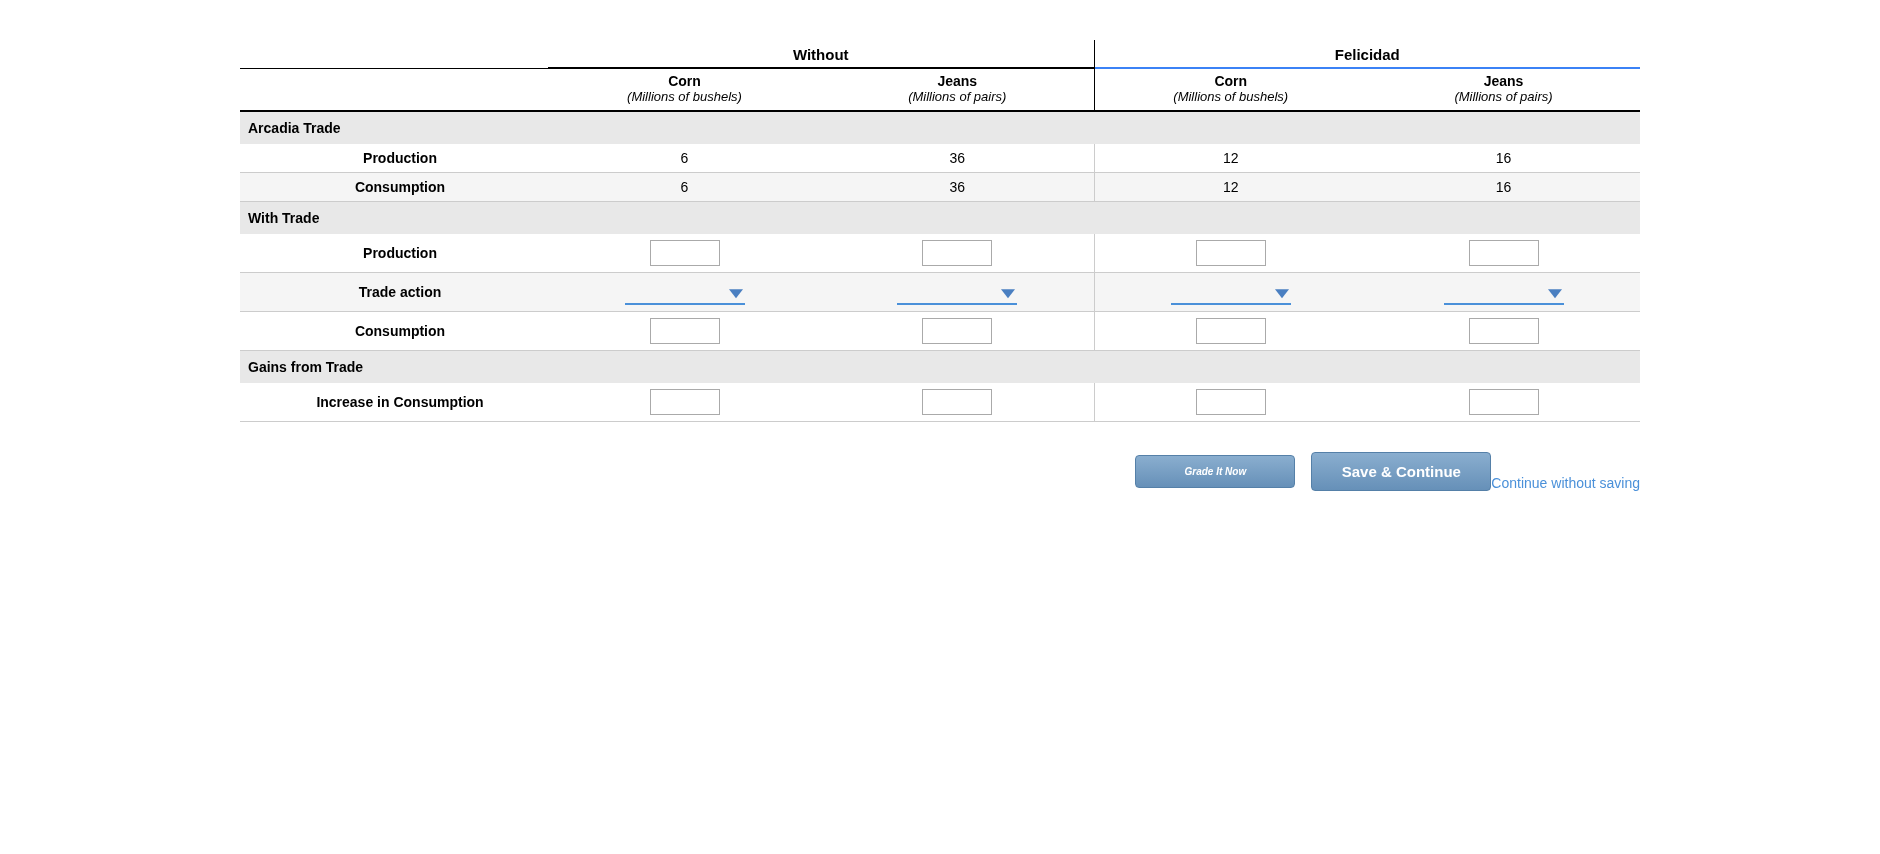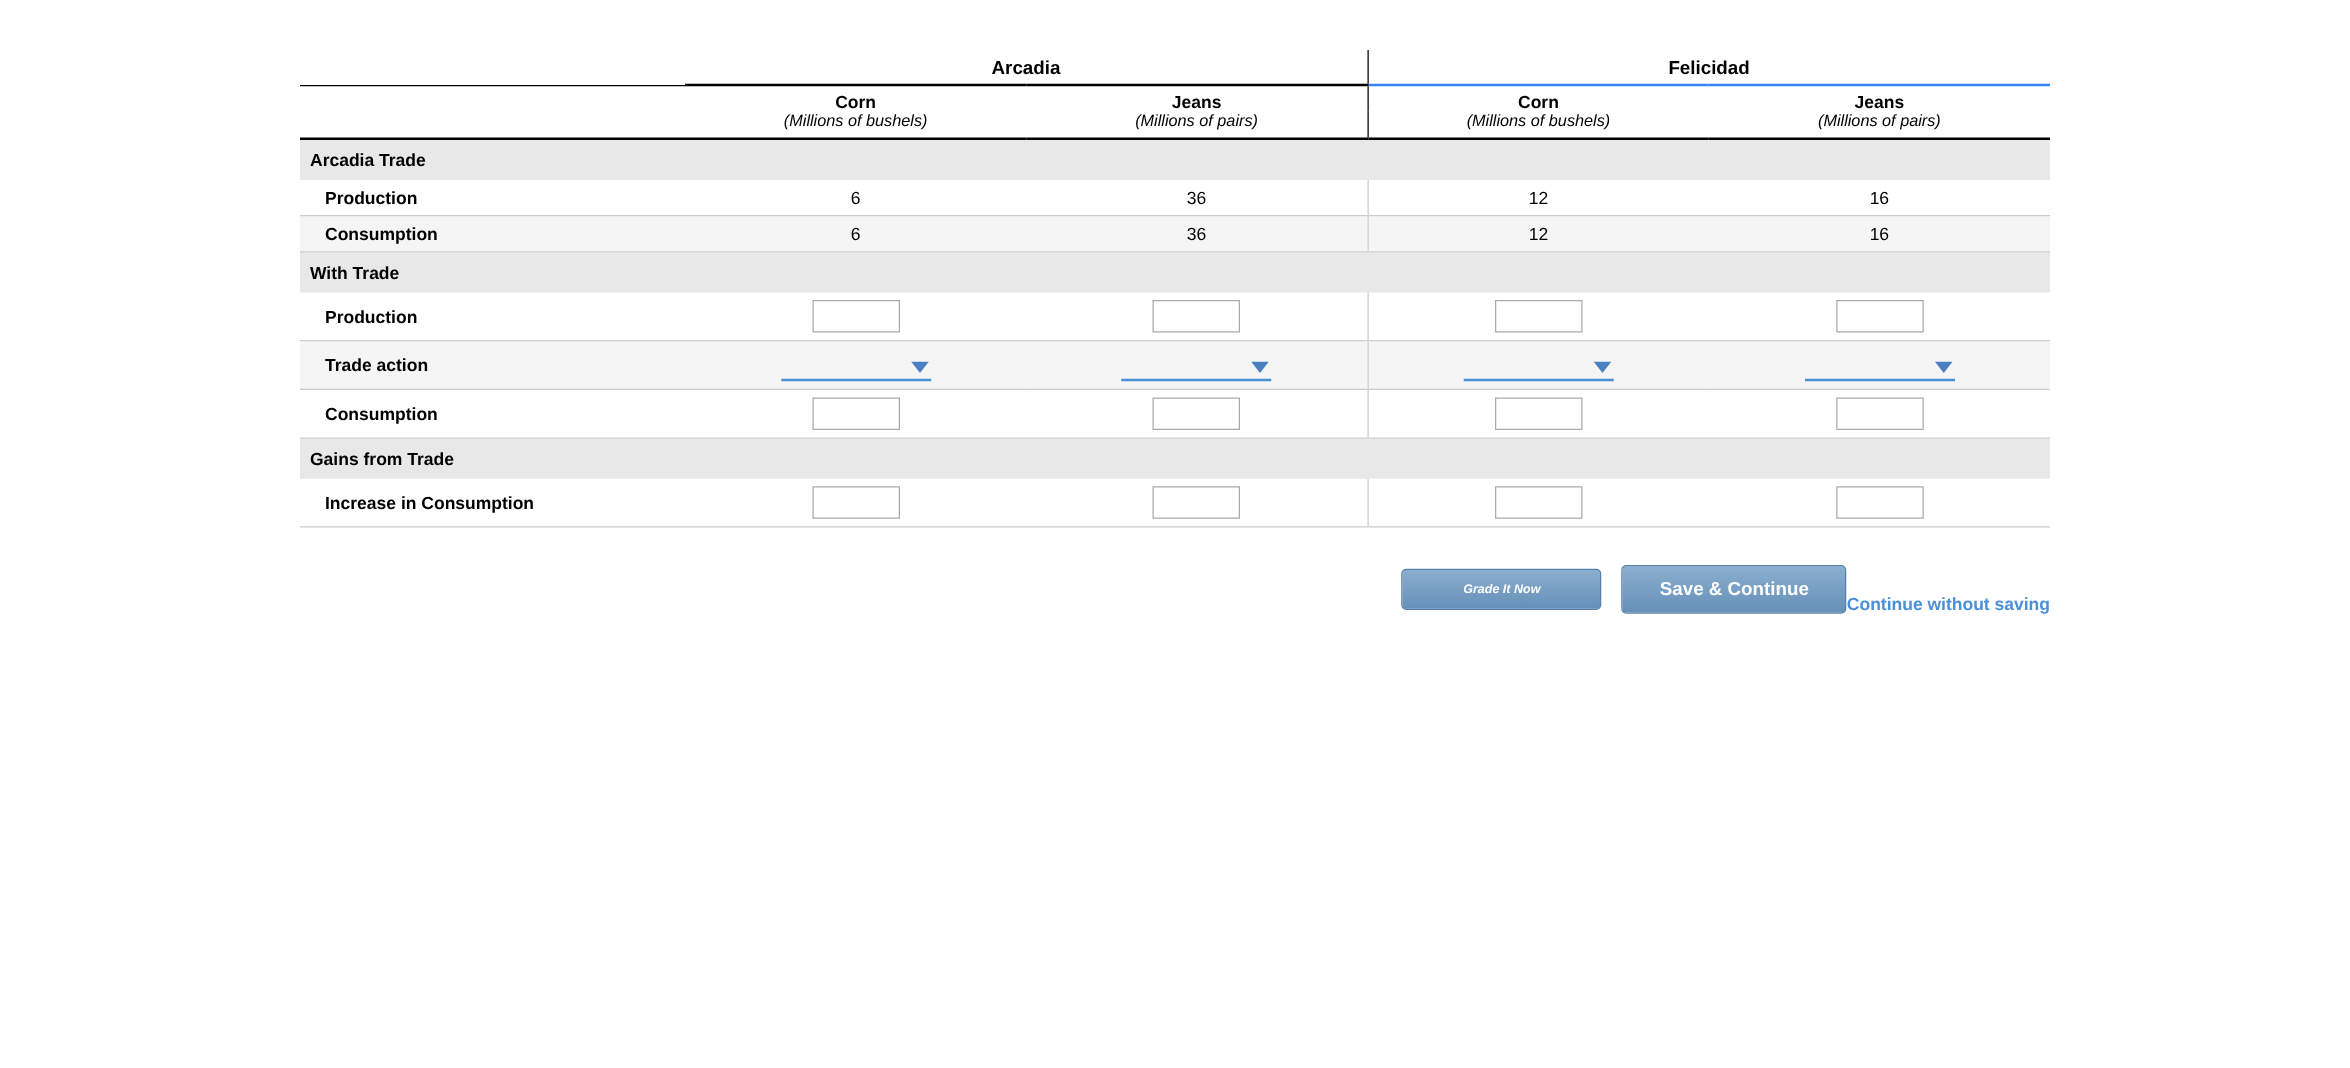--- a/index.html
+++ b/index.html
@@ -66,20 +66,21 @@
       font-size: 14px;
       padding: 8px 8px;
       background: #e8e8e8;
     }
 
     
     .data-row td {
       padding: 6px 8px;
       font-size: 14px;
       border-bottom: 1px solid #ccc;
+      text-align: center;
     }
 
     .data-row.alt-bg {
       background: #f5f5f5;
     }
 
     .data-row td.row-label {
       font-weight: bold;
       padding-left: 20px;
     }
@@ -170,21 +171,20 @@
     }
 
     .continue-link {
       color: #4a90d9;
       font-size: 14px;
       cursor: pointer;
       text-decoration: none;
       display: block;
       text-align: center;
       margin-top: 11px;
-      font-weight: bold;
     }
 
     .buttons-col {
       display: flex;
       flex-direction: row;
       align-items: flex-end;
     }
 
     .buttons-row {
       display: flex;
@@ -206,21 +206,21 @@
     <col class="data-col">
     <col class="data-col">
     <col class="data-col">
     <col class="data-col">
 
     </colgroup>
       <tbody>
         <tr class="header-country">
       <td class="empty-label"></td>
       <td colspan="2" style="border-bottom:2px solid #000; text-align:center; font-weight:bold; font-size:15px; padding:6px 4px 4px 4px;">
-        <span>Arcadia</span>
+        <span>Without</span>
       </td>
       <td colspan="2" style="border-bottom:2px solid #3b82f6; text-align:center; font-weight:bold; font-size:15px; padding:6px 4px 4px 4px; border-left:1px solid #000;">
         <span>Felicidad</span>
       </td>
     </tr>
 
     <tr class="header-product">
       <td></td>
       <td style="text-align:center; font-weight:bold;">
         <span>Corn</span>

